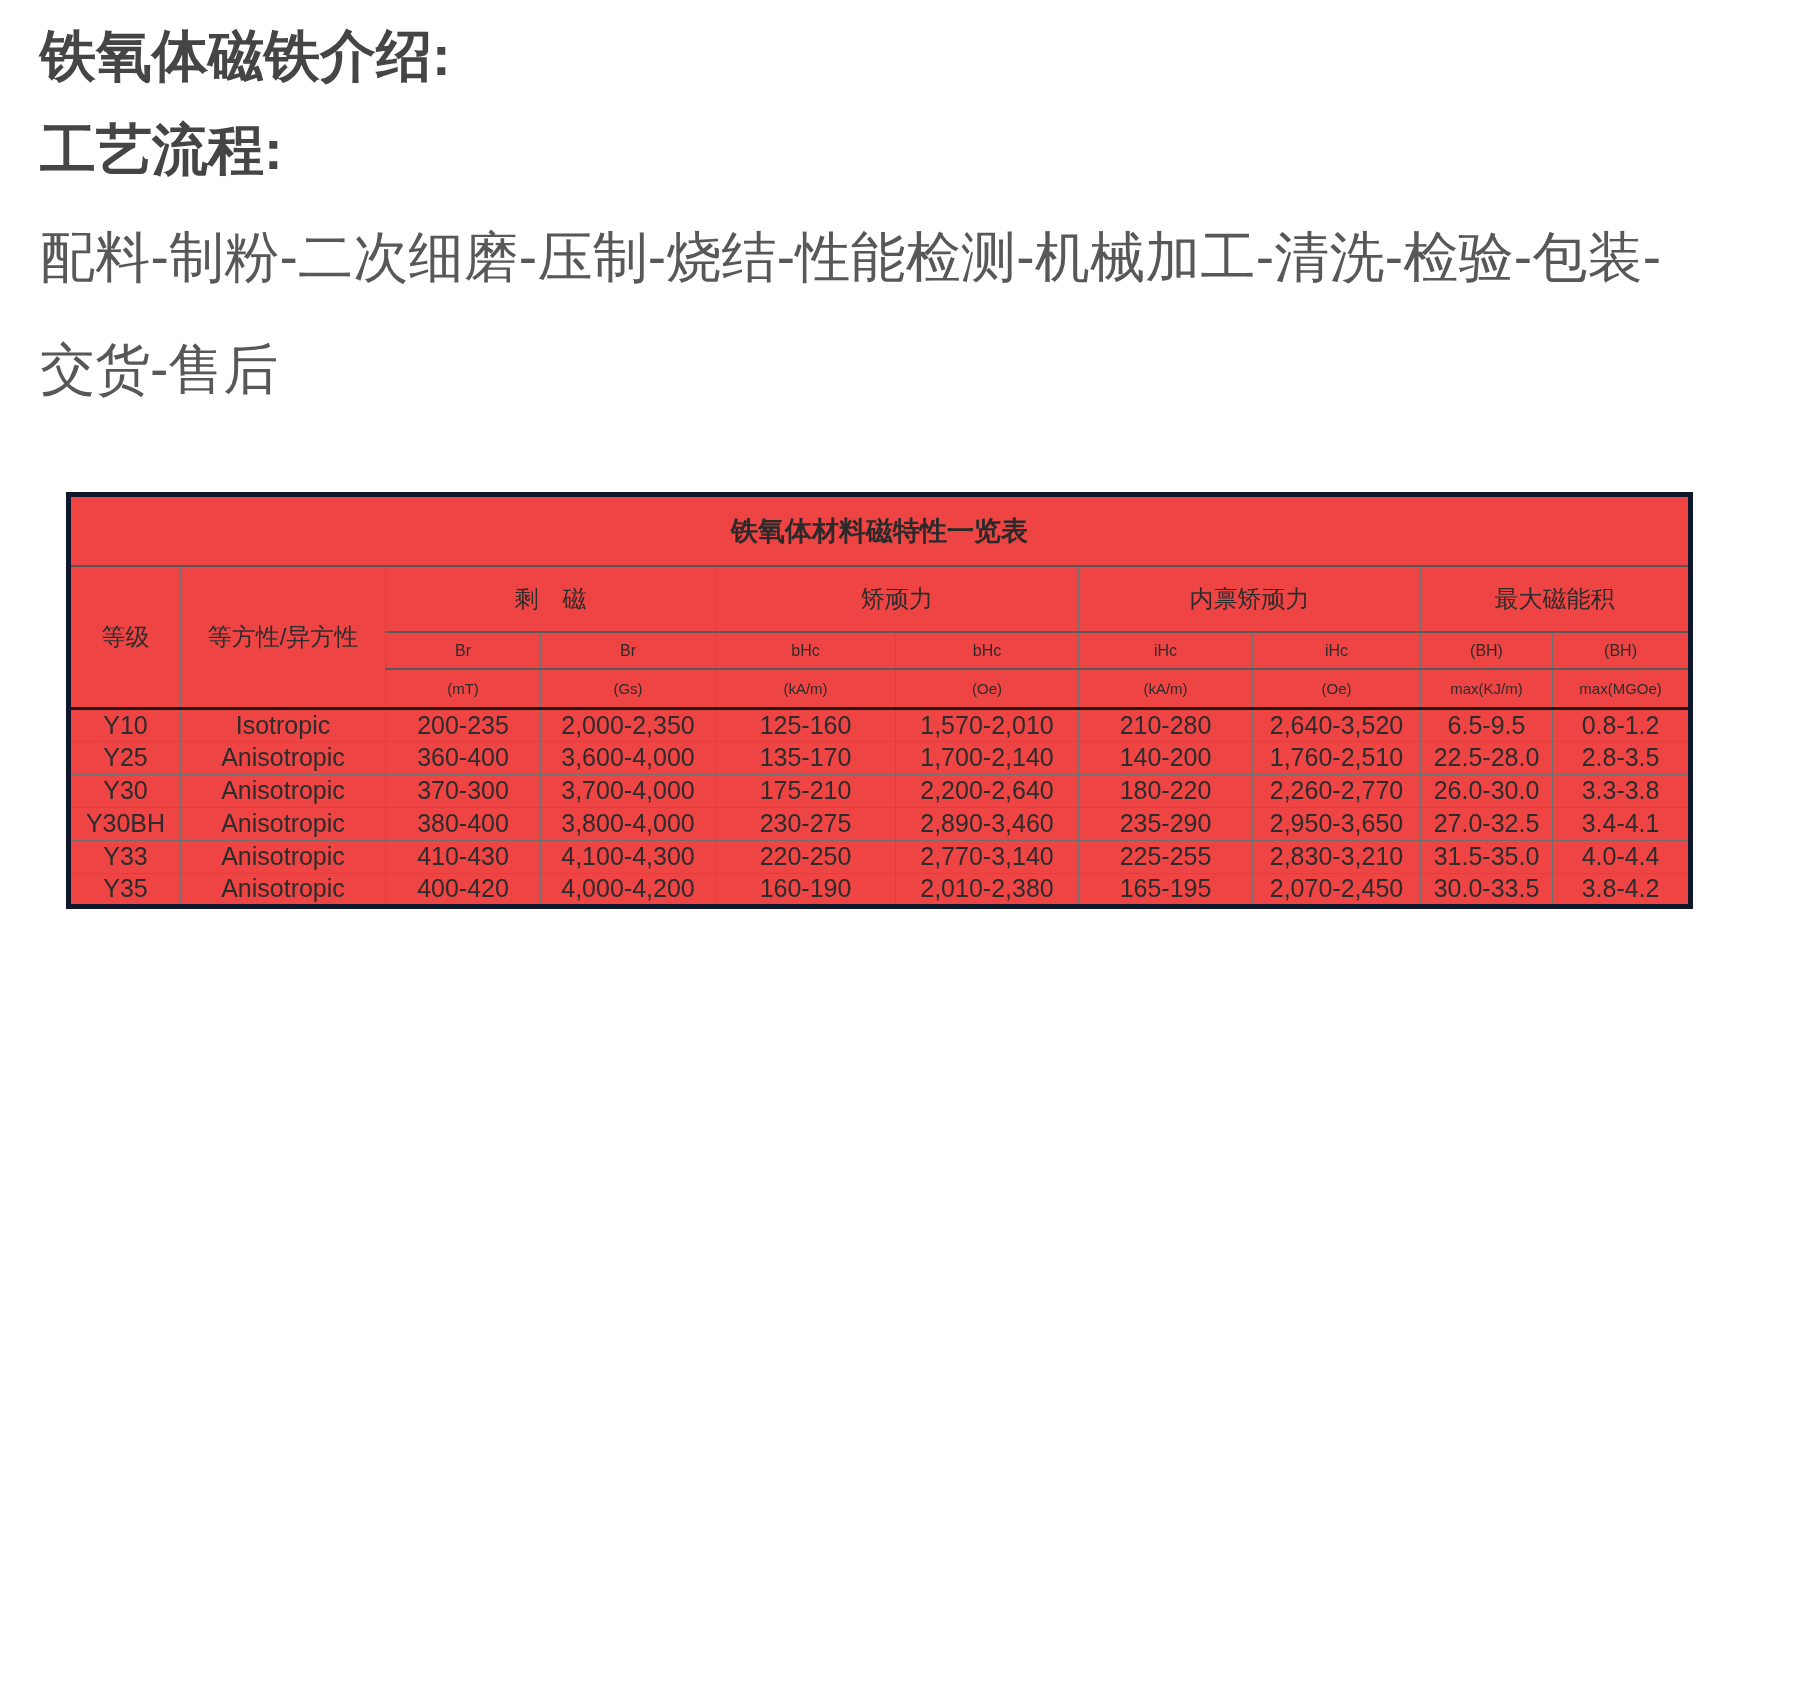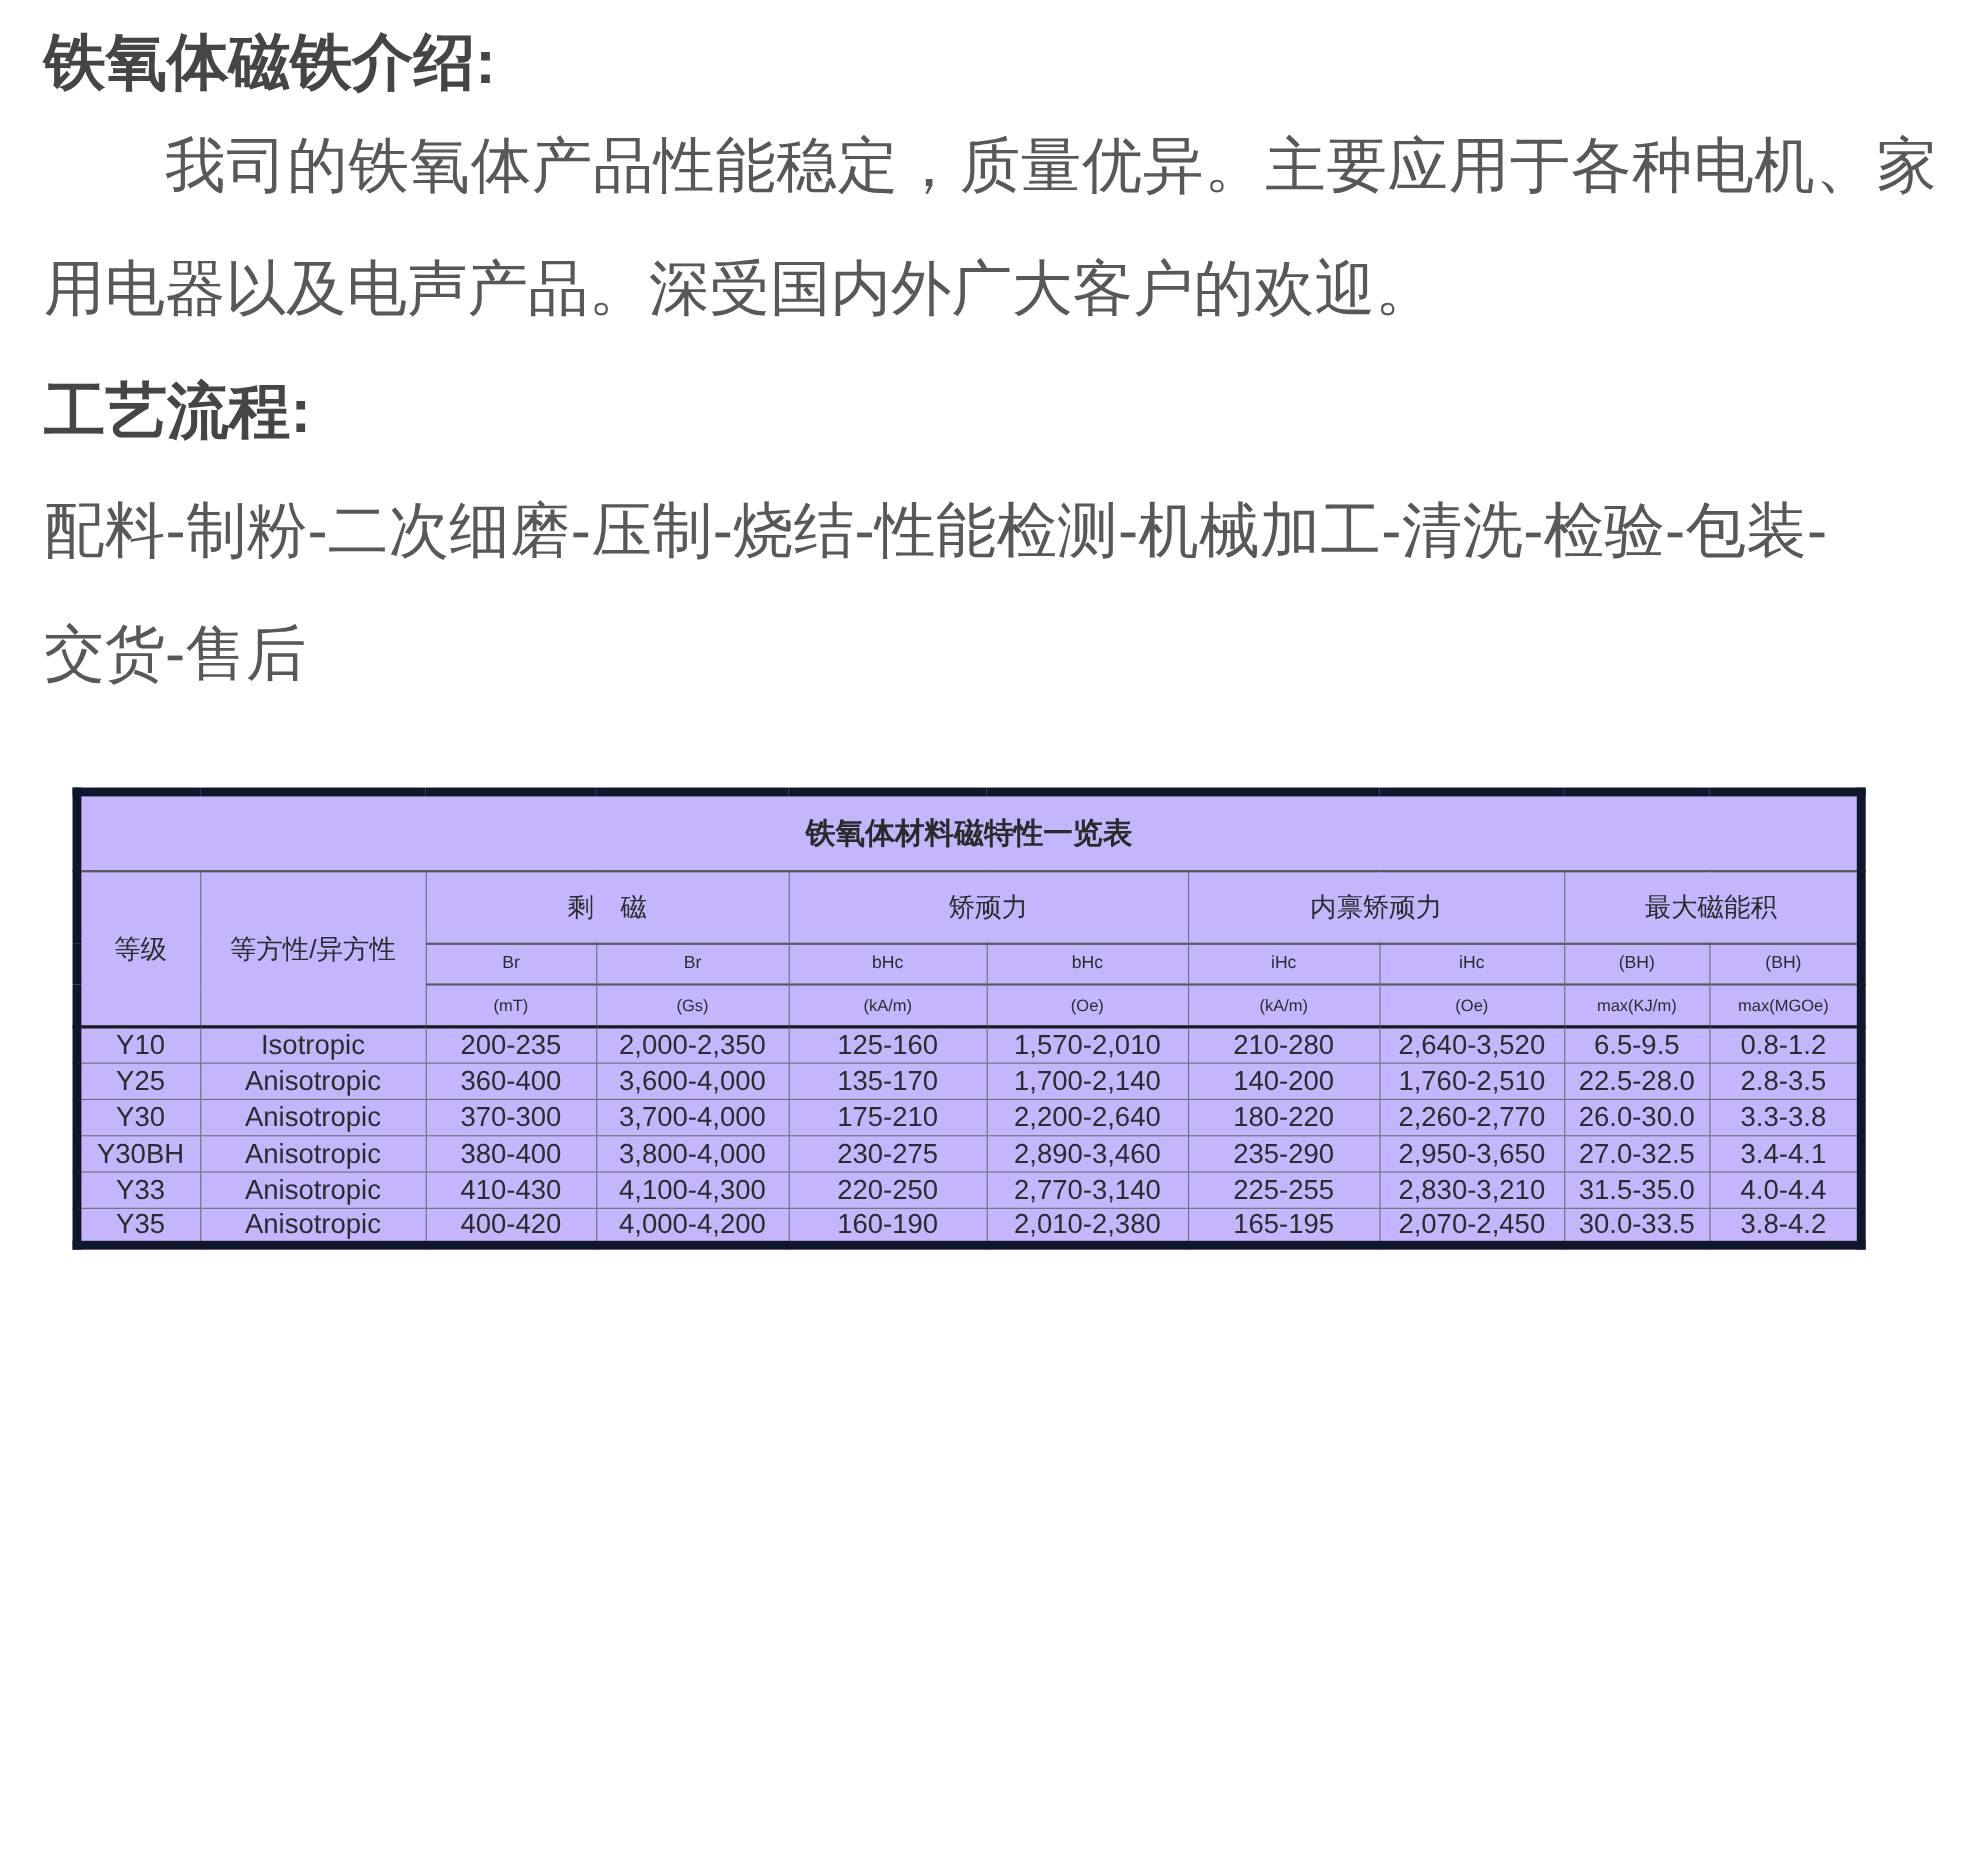--- a/index.html
+++ b/index.html
@@ -33,22 +33,22 @@
   .para.indent { text-indent: 2em; }
   .intro-para { margin-top: 16px; }
   .process-heading { margin-top: 18px; }
   .process-para { margin-top: 14px; padding-right: 100px; }
 
   .tablewrap { margin: 66px 0 0 26px; }
   table.props {
     border-collapse: collapse;
     table-layout: fixed;
     width: 1622px;
-    background: #c4b5fd;
-    border: 8px solid #0f172a;
+    background: #ef4444;
+    border: 5px solid #0f172a;
   }
   table.props td, table.props th {
     border: 1px solid #6f6f6f;
     text-align: center;
     vertical-align: middle;
     font-weight: normal;
     color: #2c2c2c;
     overflow: hidden;
     white-space: nowrap;
   }
@@ -72,21 +72,20 @@
   tbody tr:first-child td { border-top: 3px solid #1c1c1c; }
 </style>
 </head>
 <body>
 
 <div class="doc">
 
   <div class="heading">铁氧体磁铁介绍:</div>
 
 
-  <p class="para indent">我司的铁氧体产品性能稳定，质量优异。主要应用于各种电机、家用电器以及电声产品。深受国内外广大客户的欢迎。</p>
 
   <div class="heading process-heading">工艺流程:</div>
 
   <p class="para process-para">配料-制粉-二次细磨-压制-烧结-性能检测-机械加工-清洗-检验-包装-交货-售后</p>
 
   <div class="tablewrap">
     <table class="props">
       <colgroup>
         <col style="width:112px">
           <col style="width:205px">

